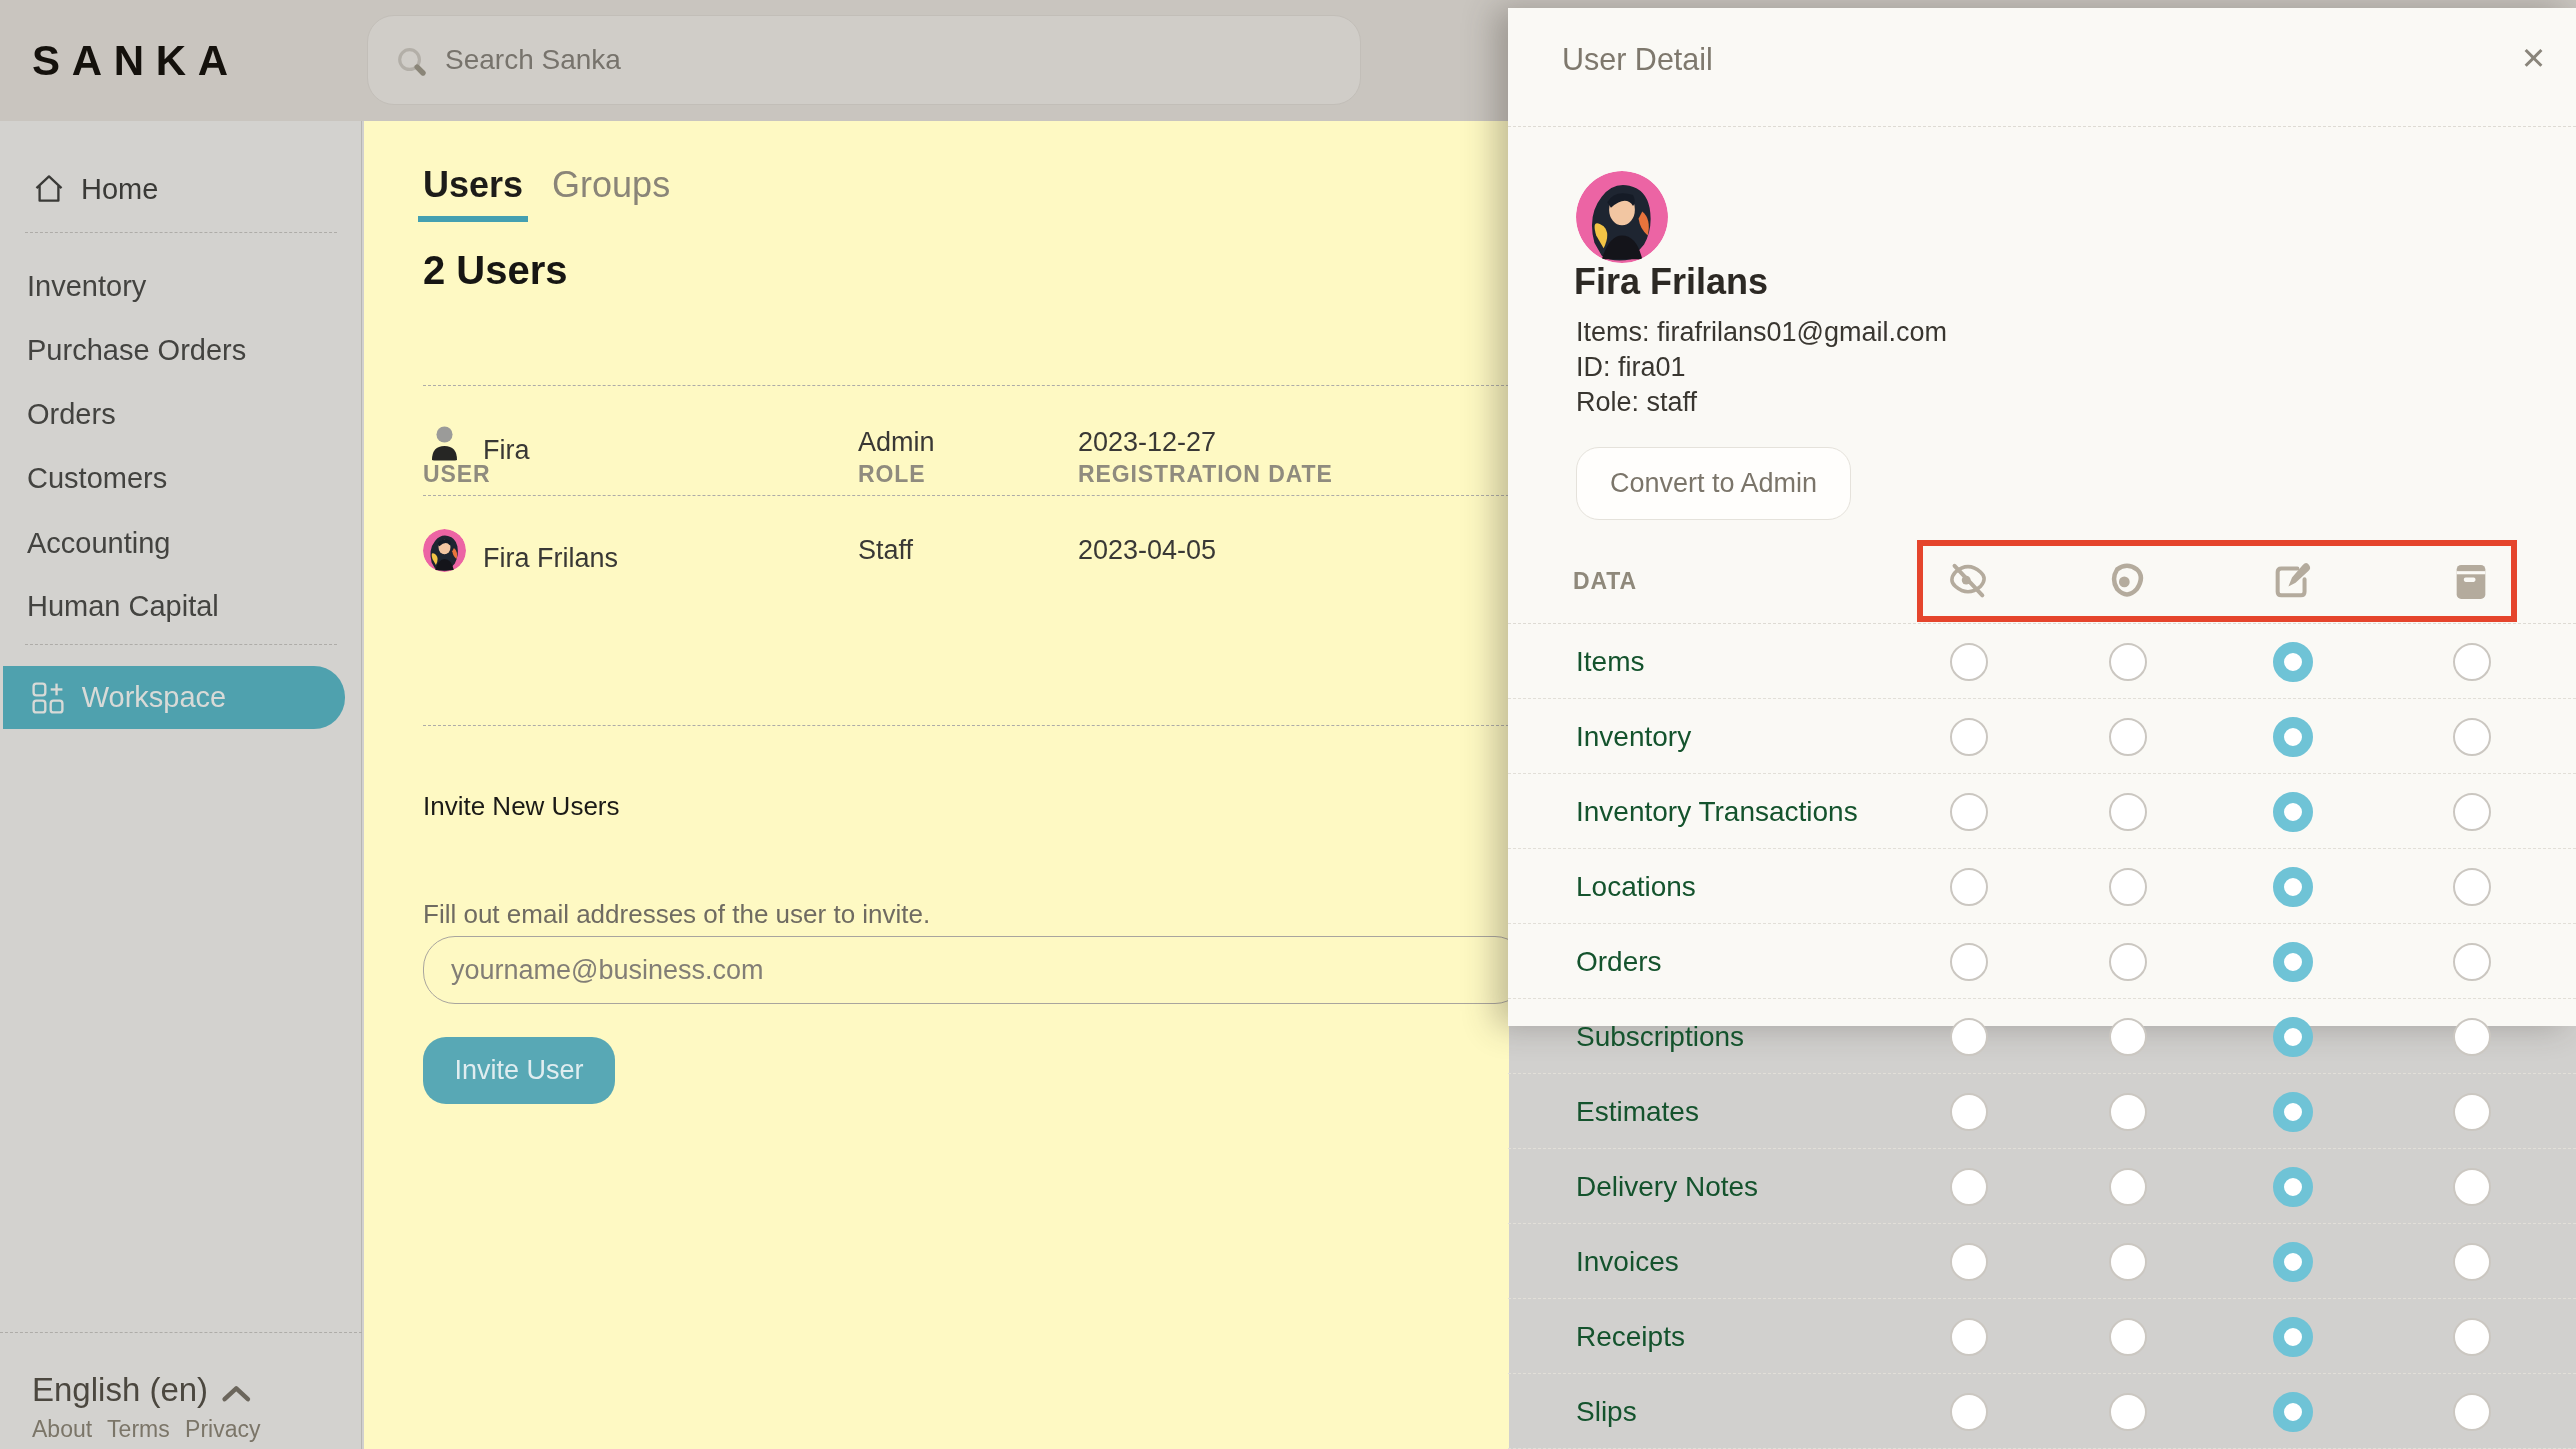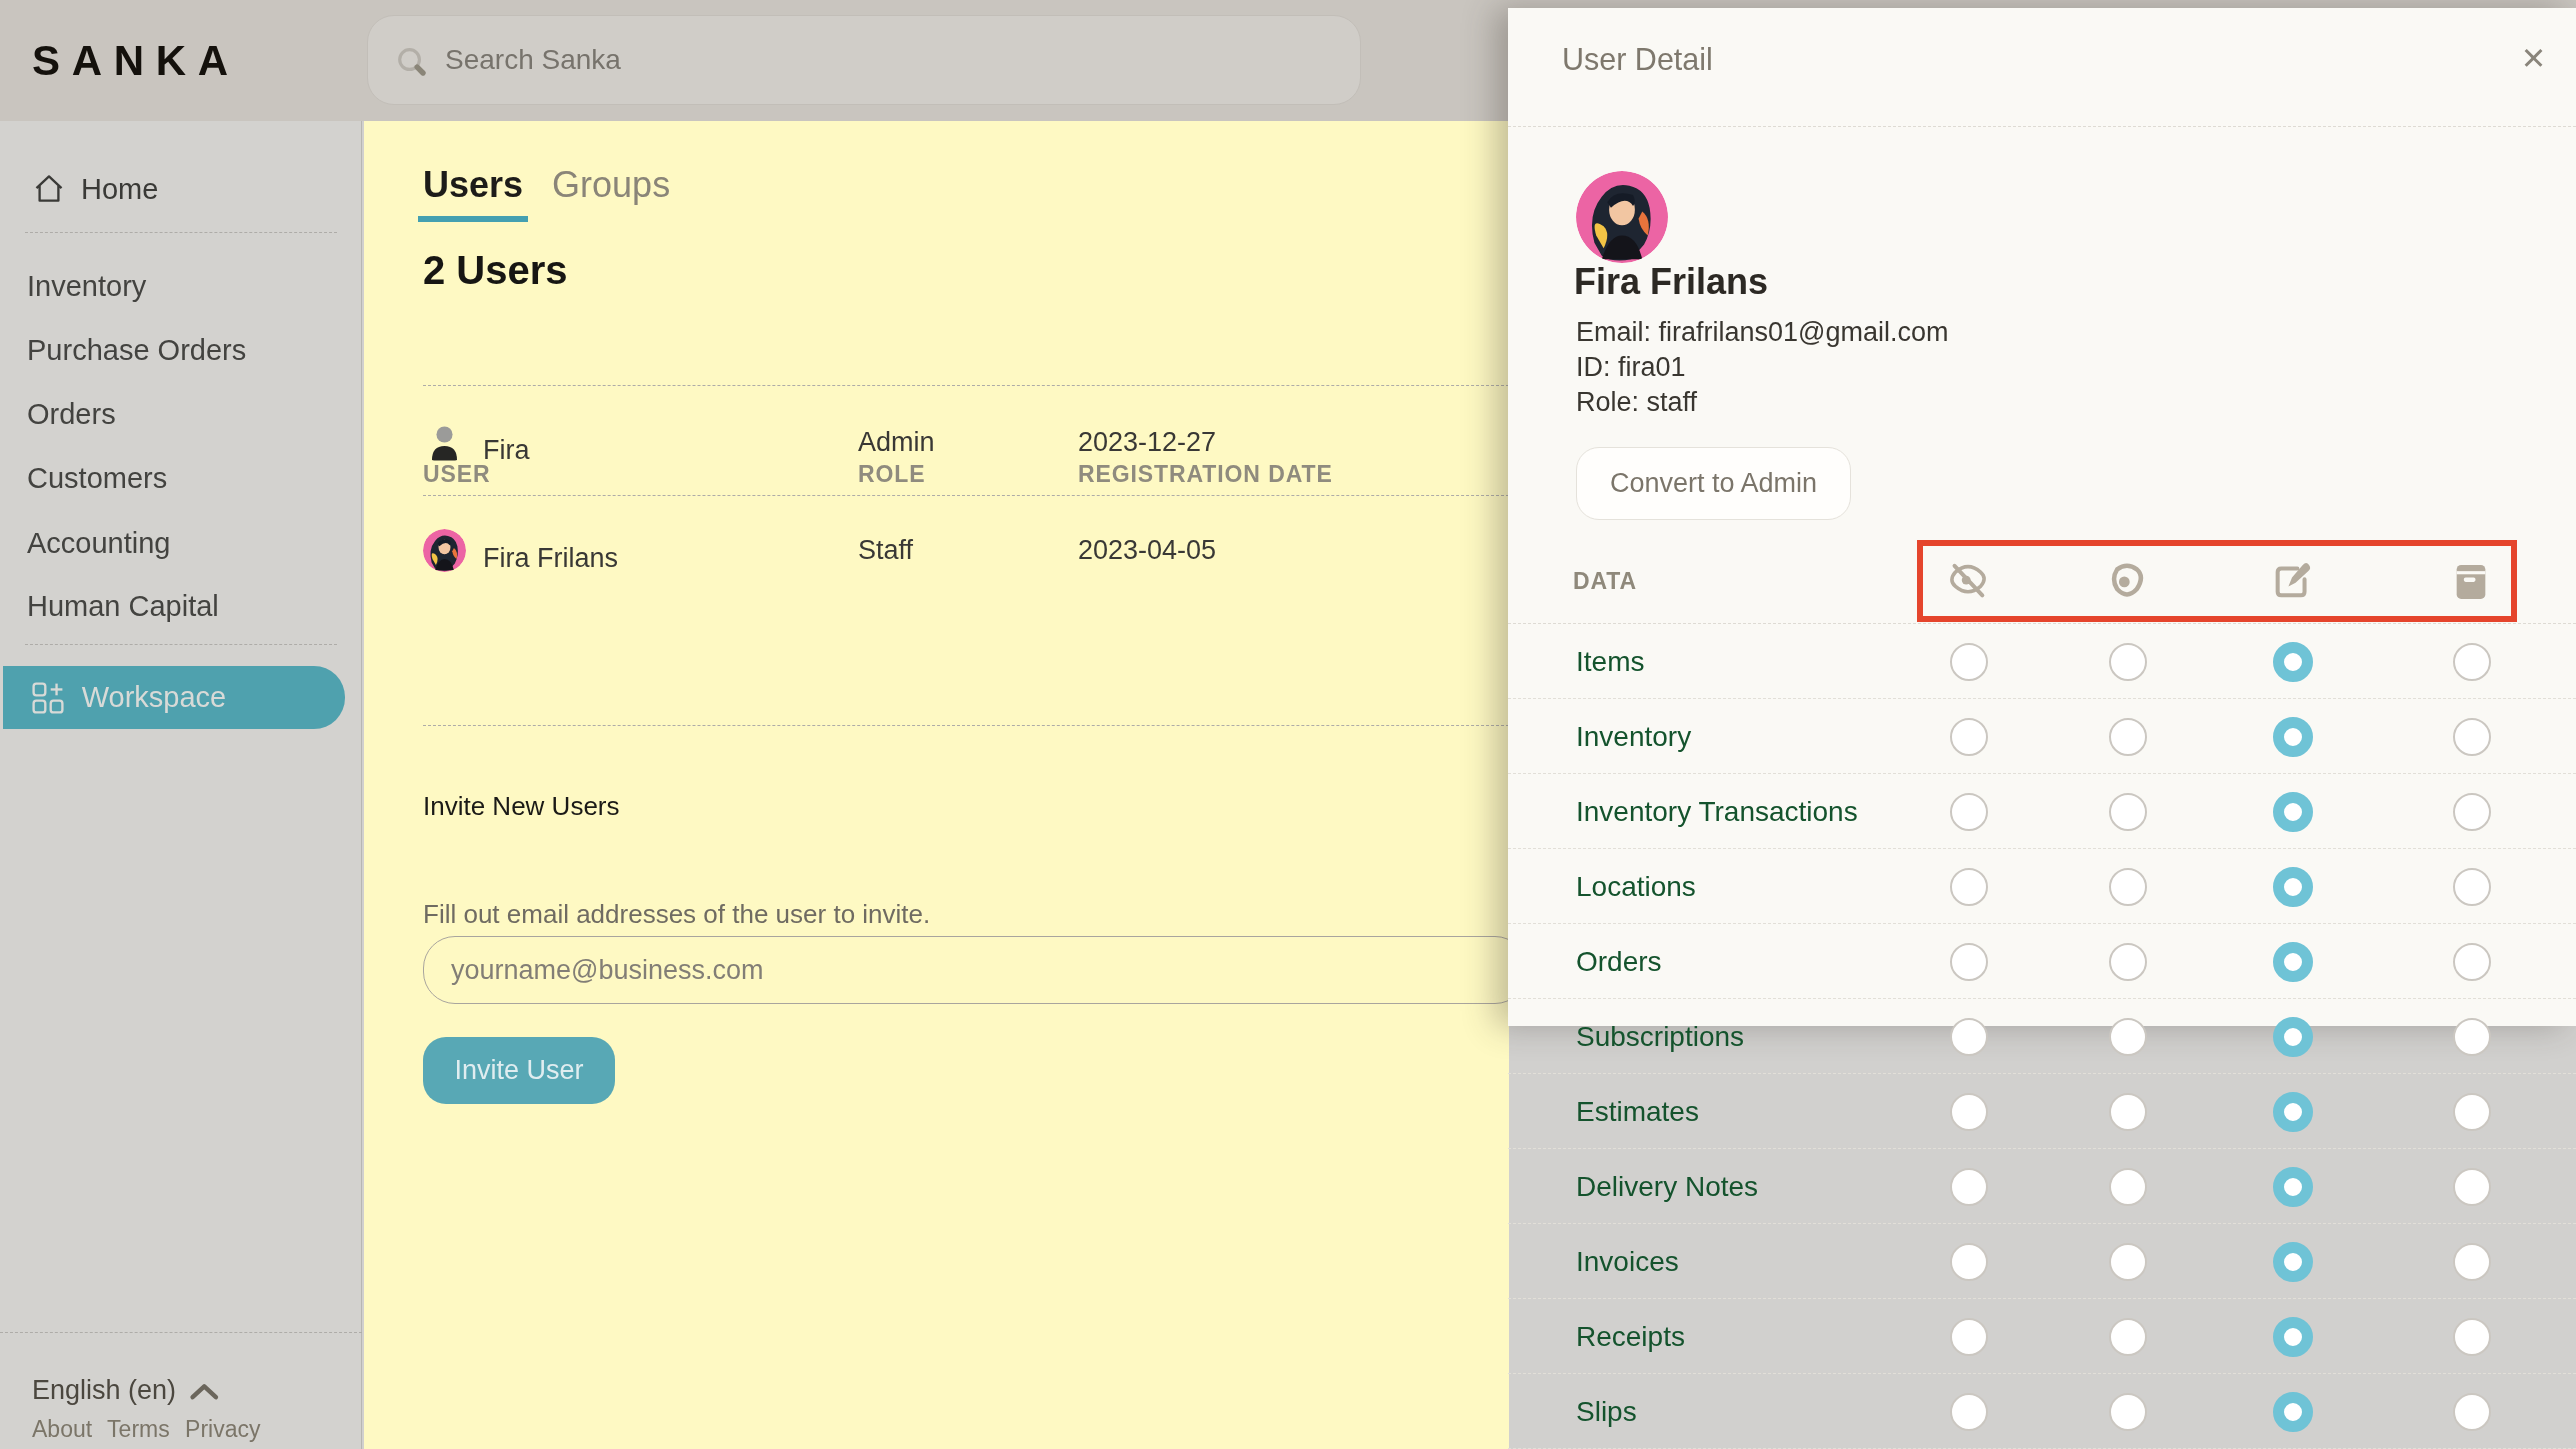--- a/index.html
+++ b/index.html
@@ -30,21 +30,21 @@
   .side-sep1 { position:absolute; left:25px; top:111px; width:312px; }
   .side-sep2 { position:absolute; left:25px; top:523px; width:312px; }
   .side-item { position:absolute; left:0; width:362px; height:63px; cursor:pointer; }
   .side-item .lbl { position:absolute; left:27px; top:0; line-height:63px; font-size:29px; color:#434340; }
   .workspace { position:absolute; left:2.7px; top:545px; width:342px; height:63px;
                background:#4fa1ae; border-radius:0 31px 31px 0; cursor:pointer; }
   .ws-icon { position:absolute; left:27px; top:13.5px; width:36px; height:36px; }
   .workspace .lbl { position:absolute; left:79px; top:0; line-height:63px; font-size:29px; color:#d8dad7; }
   .side-foot-sep { position:absolute; left:0; top:1211px; width:362px; }
   .lang-row { position:absolute; left:32px; top:1244px; height:50px; cursor:pointer; }
-  .lang-row .lbl { font-size:27px; color:#4b473f; line-height:50px; }
+  .lang-row .lbl { font-size:33px; color:#4b473f; line-height:50px; }
   .chev-up { position:relative; top:3.6px; left:9px; display:inline-block; }
   .foot-links { position:absolute; left:32px; top:1295px; font-size:23px; color:#7b7568; }
   .foot-links span { margin-right:9px; cursor:pointer; }
 
   
   .main { position:absolute; left:364px; top:121px; width:1145px; height:1328px; background:#fef9c3; }
   .tabs { position:absolute; left:59px; top:43px; }
   .tab-users { font-size:36px; font-weight:700; color:#1d1c19; display:inline-block; cursor:pointer; }
   .tab-underline { position:absolute; left:-5.4px; top:52px; width:110px; height:6.3px; background:#44a0b1; }
   .tab-groups { font-size:36px; color:#8a8578; display:inline-block; margin-left:25px; cursor:pointer; }
@@ -232,21 +232,21 @@
       <path d="M20 78 Q12 48 28 28 Q40 12 58 16 Q76 20 80 40 Q84 62 74 80 L60 96 Q40 100 28 92 Z" fill="#1e2531"></path>
       <path d="M22 70 Q16 50 30 60 Q38 68 30 84 Z" fill="#f3c445"></path>
       <path d="M72 44 Q82 52 78 70 Q70 64 68 52 Z" fill="#e8743c"></path>
       <ellipse cx="50" cy="42" rx="14" ry="17" fill="#f2c6a2"></ellipse>
       <path d="M34 34 Q42 20 62 26 Q66 34 62 38 Q54 26 38 40 Z" fill="#151b26"></path>
       <path d="M28 96 Q36 70 50 70 Q66 70 72 96 Z" fill="#14141a"></path>
     </svg>
   </div>
   <div class="p-name">Fira Frilans</div>
   <div class="p-info">
-    <div>Email: firafrilans01@gmail.com</div>
+    <div>Items: firafrilans01@gmail.com</div>
     <div>ID: fira01</div>
     <div>Role: staff</div>
   </div>
   <button class="convert-btn">Convert to Admin</button>
 
   <div class="data-label">DATA</div>
 
   <div class="perm-icons">
     <svg class="picon col-0" viewBox="0 0 48 48">
       <path d="M10 14 Q24 2 38 14 Q46 21 38 30 Q24 42 10 30 Q2 23 10 14 Z" fill="none" stroke="#b4ab9d" stroke-width="4"></path>

